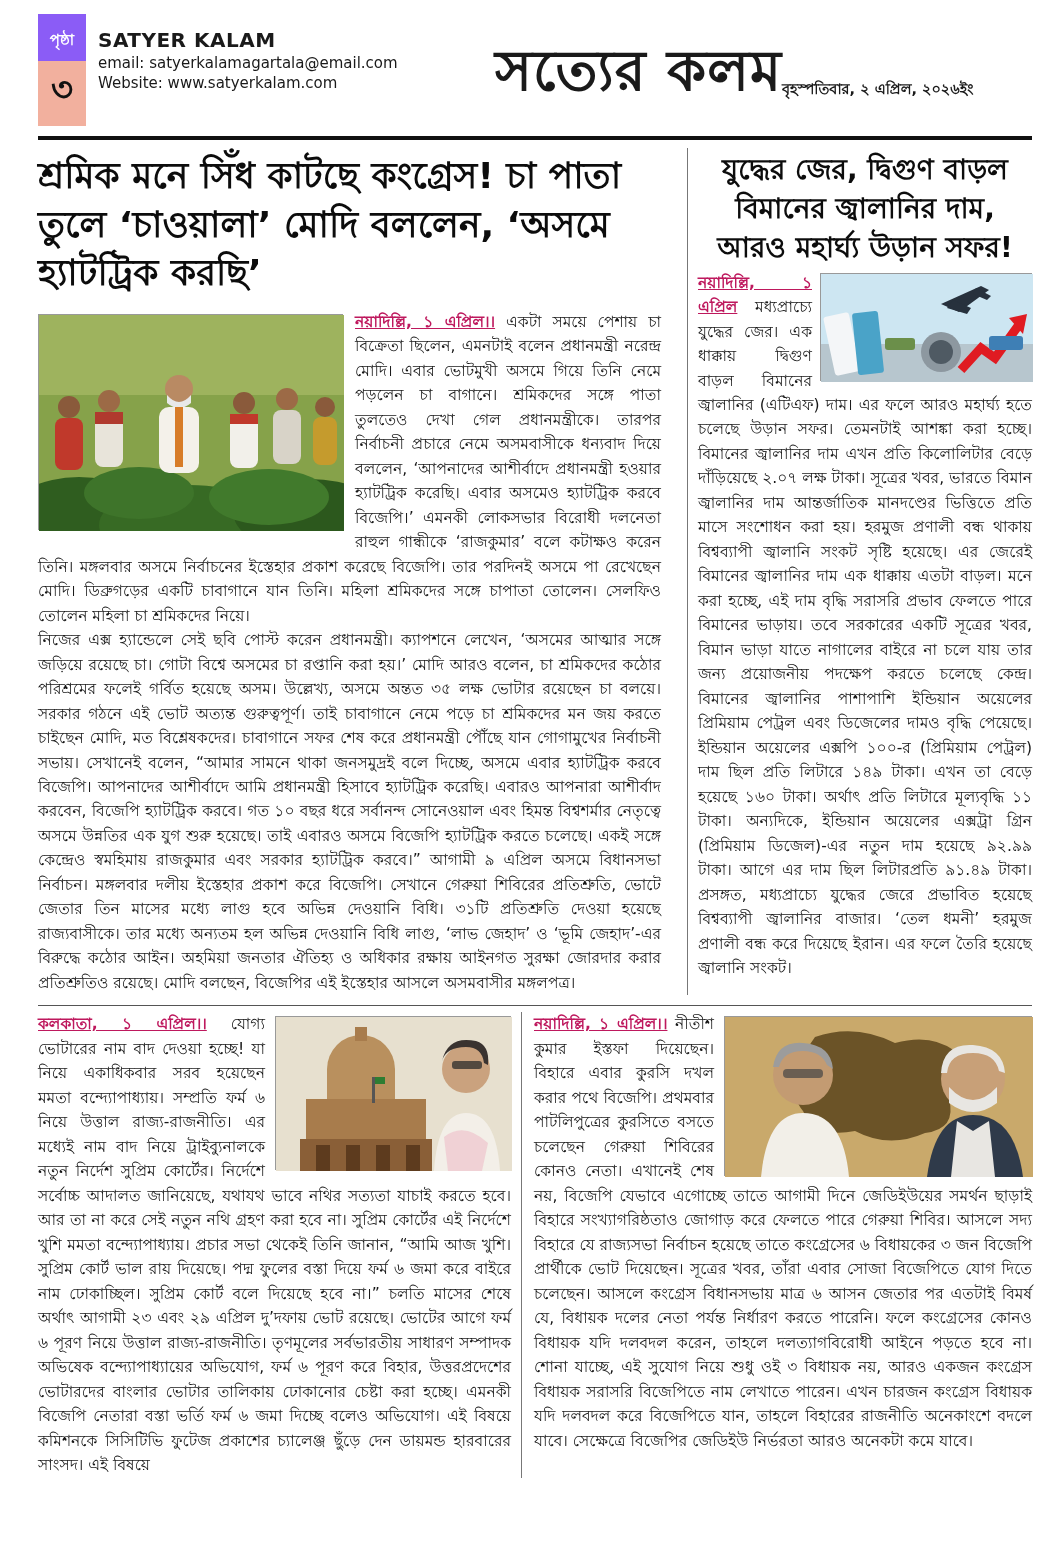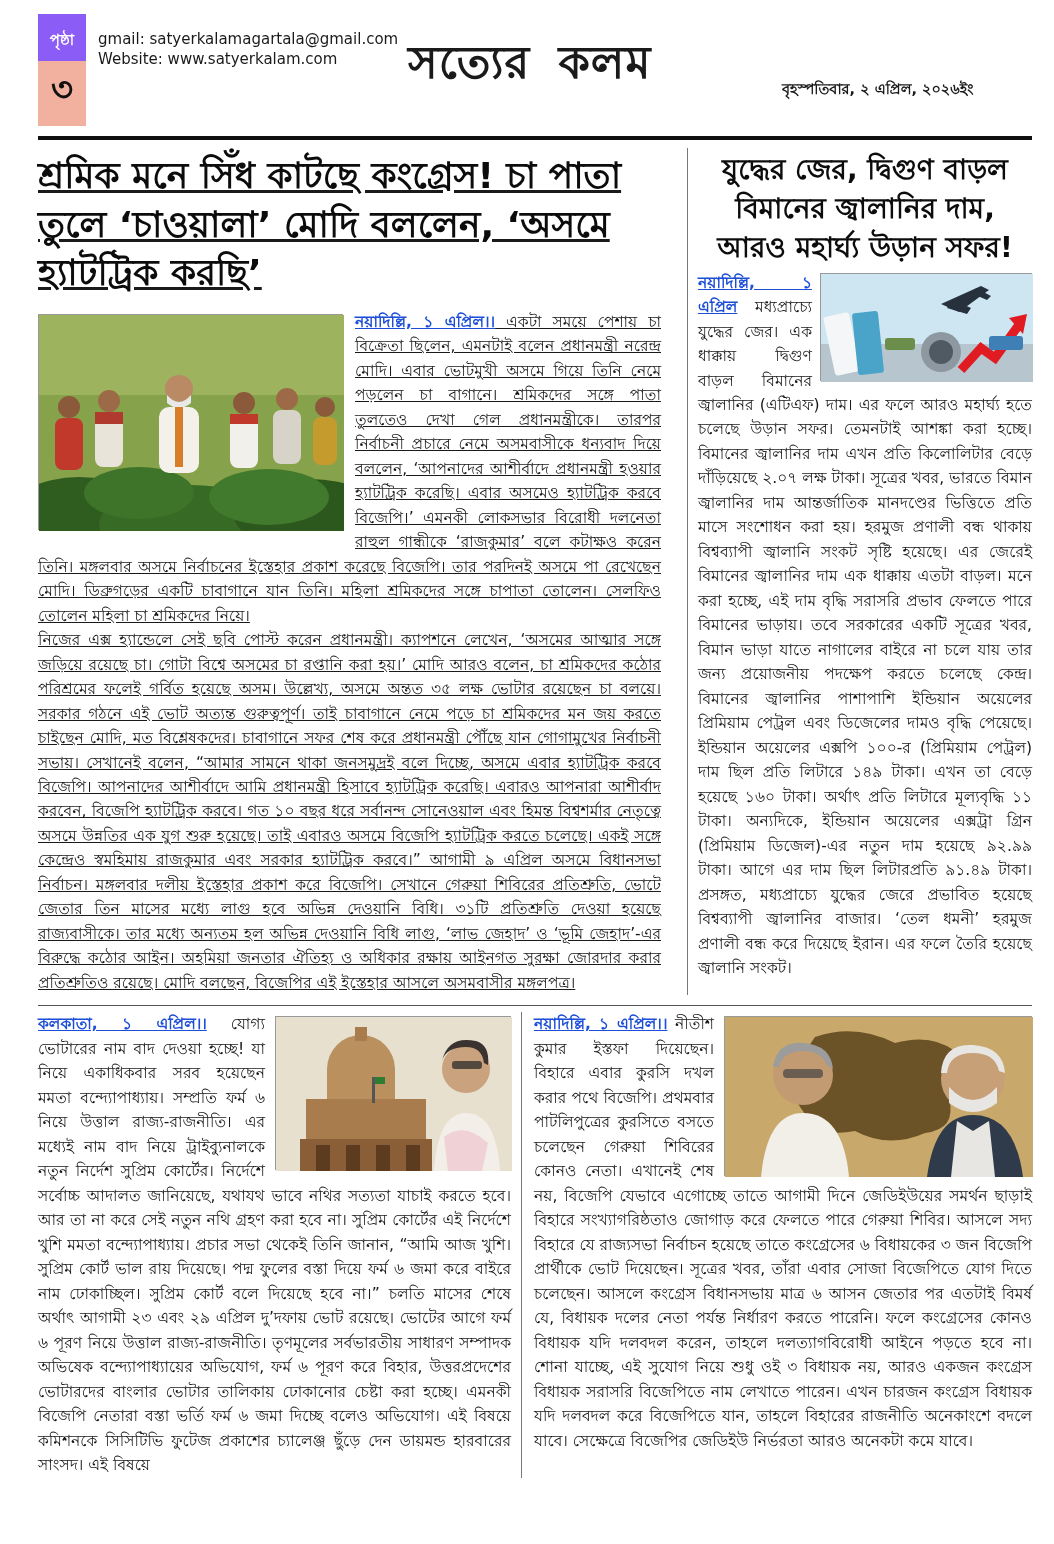--- a/index.html
+++ b/index.html
@@ -10,32 +10,32 @@
     padding:14px 22px 10px 38px; color:#1a1a1a; position:relative;
   }
   
   .masthead { display:flex; align-items:flex-start; padding-bottom:6px; }
   .page-badge { width:48px; margin-right:12px; text-align:center; }
   .page-badge .badge-top { background:#8b5cf6; color:#fff; font-size:15px; font-weight:bold; padding:14px 2px 8px; }
   .page-badge .badge-num { background:#f2b09e; color:#111; font-size:34px; font-weight:bold; padding:2px 0 6px; }
   .paper-info { padding-top:14px; width:310px; }
   .paper-info .pname { font-size:20px; font-weight:bold; letter-spacing:.5px; }
   .paper-info .pline { font-size:15px; margin-top:2px; }
-  .masthead-title { flex:1; text-align:left; font-size:45px; font-weight:800; padding-top:14px; letter-spacing:1px;font-family:Liberation Mono, monospace; }
+  .masthead-title { flex:1; text-align:right; font-size:56px; font-weight:800; padding-top:14px; letter-spacing:1px; }
   .masthead-date { width:250px; text-align:left; font-size:14.5px; padding-top:64px; font-weight:600; }
   .head-rule { border-top:4px solid #111; margin:4px 0 8px; }
 
   
-  .dateline { color:#1d4ed8; font-weight:bold; text-decoration:underline; }
+  .dateline { color:#be185d; font-weight:bold; text-decoration:underline; }
   p.body-text { font-size:15.5px; line-height:1.58; text-align:justify; color:#161616; }
   .headline { font-weight:800; color:#0c0c0c; }
 
   
   .top-section { display:flex; }
-  .top-left { width:650px; padding-right:26px; border-right:1px solid #777;text-decoration:underline; }
+  .top-left { width:650px; padding-right:26px; border-right:1px solid #777; }
   .top-right { flex:1; padding-left:10px; }
   .h-main { font-size:36px; line-height:1.35; margin:4px 0 12px; }
   .photo-tea { float:left; width:305px; height:216px; margin:4px 12px 6px 0; border:1px solid #999; }
   .h-fuel { font-size:28px; line-height:1.4; text-align:center; margin:2px 0 3px; }
   .photo-jet { float:right; width:212px; height:108px; margin:2px 0 6px 8px; border:1px solid #999; }
   .section-rule { border-top:1px solid #555; margin:10px 0 6px; clear:both; }
 
   
   .mid-section { display:flex; }
   .mid-left { width:484px; padding-right:10px; border-right:1px solid #777; }
@@ -49,21 +49,22 @@
 <body>
 
 <div class="page">
 
   <header class="masthead">
     <div class="page-badge">
       <div class="badge-top">পৃষ্ঠা</div>
       <div class="badge-num">৩</div>
     </div>
     <div class="paper-info">
-      <div class="pline">gmail: satyerkalamagartala@gmail.com</div>
+      <div class="pname">SATYER KALAM</div>
+      <div class="pline">email: satyerkalamagartala@email.com</div>
       <div class="pline">Website: www.satyerkalam.com</div>
     </div>
     <div class="masthead-title">সত্যের কলম</div>
     <div class="masthead-date">বৃহস্পতিবার, ২ এপ্রিল, ২০২৬ইং</div>
   </header>
   <div class="head-rule"></div>
 
   <div class="top-section">
 
     <article class="top-left">

